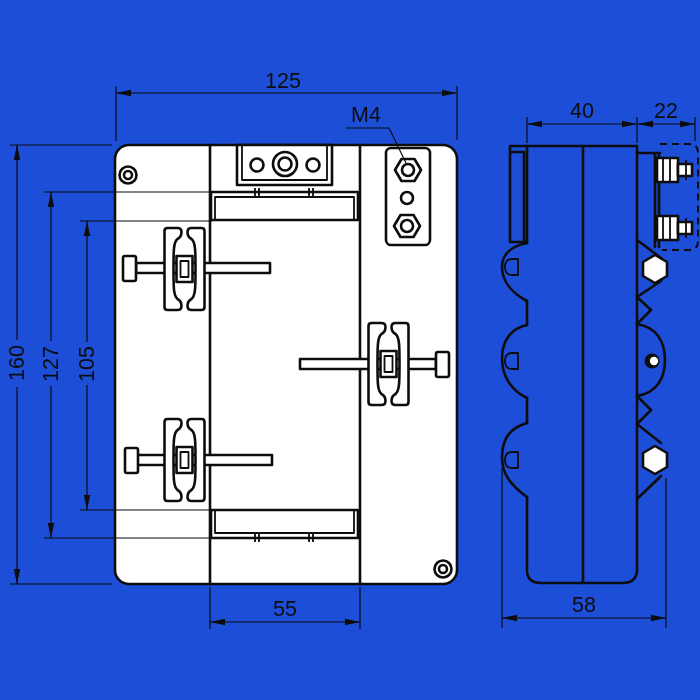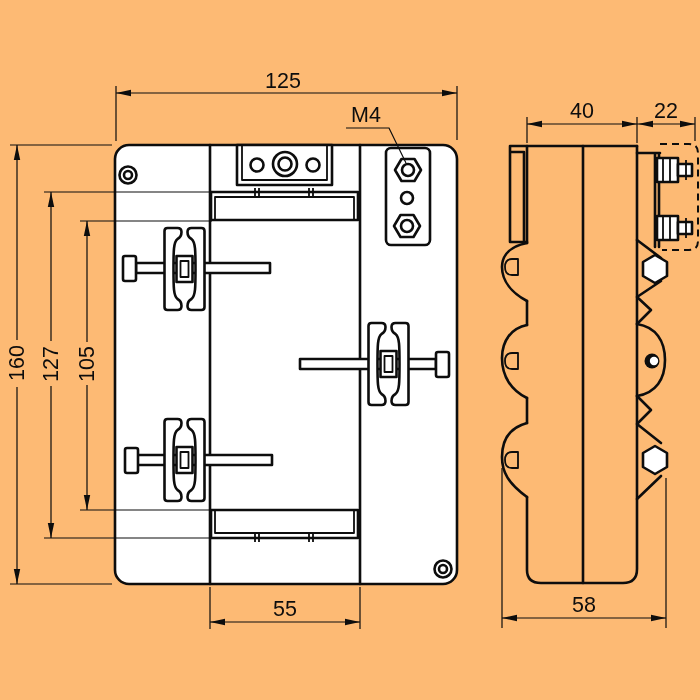--- a/index.html
+++ b/index.html
@@ -1,16 +1,16 @@
 <!DOCTYPE html>
 <html><head>
 <meta charset="utf-8">
 <style>
   html,body{margin:0;padding:0;background:#fff;}
-  #stage{width:700px;height:700px;position:relative;background:#fdba74;overflow:hidden;text-decoration:underline;}
+  #stage{width:700px;height:700px;position:relative;background:#1d4ed8;overflow:hidden;text-decoration:underline;}
   svg{display:block;}
   .obj{fill:none;stroke:#0d0d0d;stroke-width:2.6;stroke-linejoin:round;stroke-linecap:round;}
   .objf{fill:#ffffff;stroke:#0d0d0d;stroke-width:2.6;stroke-linejoin:round;}
   .obj2{fill:none;stroke:#0d0d0d;stroke-width:1.8;stroke-linejoin:round;}
   .dim{fill:none;stroke:#0d0d0d;stroke-width:1.2;}
   .dash{fill:none;stroke:#0d0d0d;stroke-width:2;stroke-dasharray:7 5;}
   .arr{fill:#0d0d0d;stroke:none;}
   .lbl{font-family:"Liberation Sans","DejaVu Sans",sans-serif;font-size:21.5px;fill:#0d0d0d;}
   .blk{fill:#0d0d0d;stroke:none;}
 </style>

